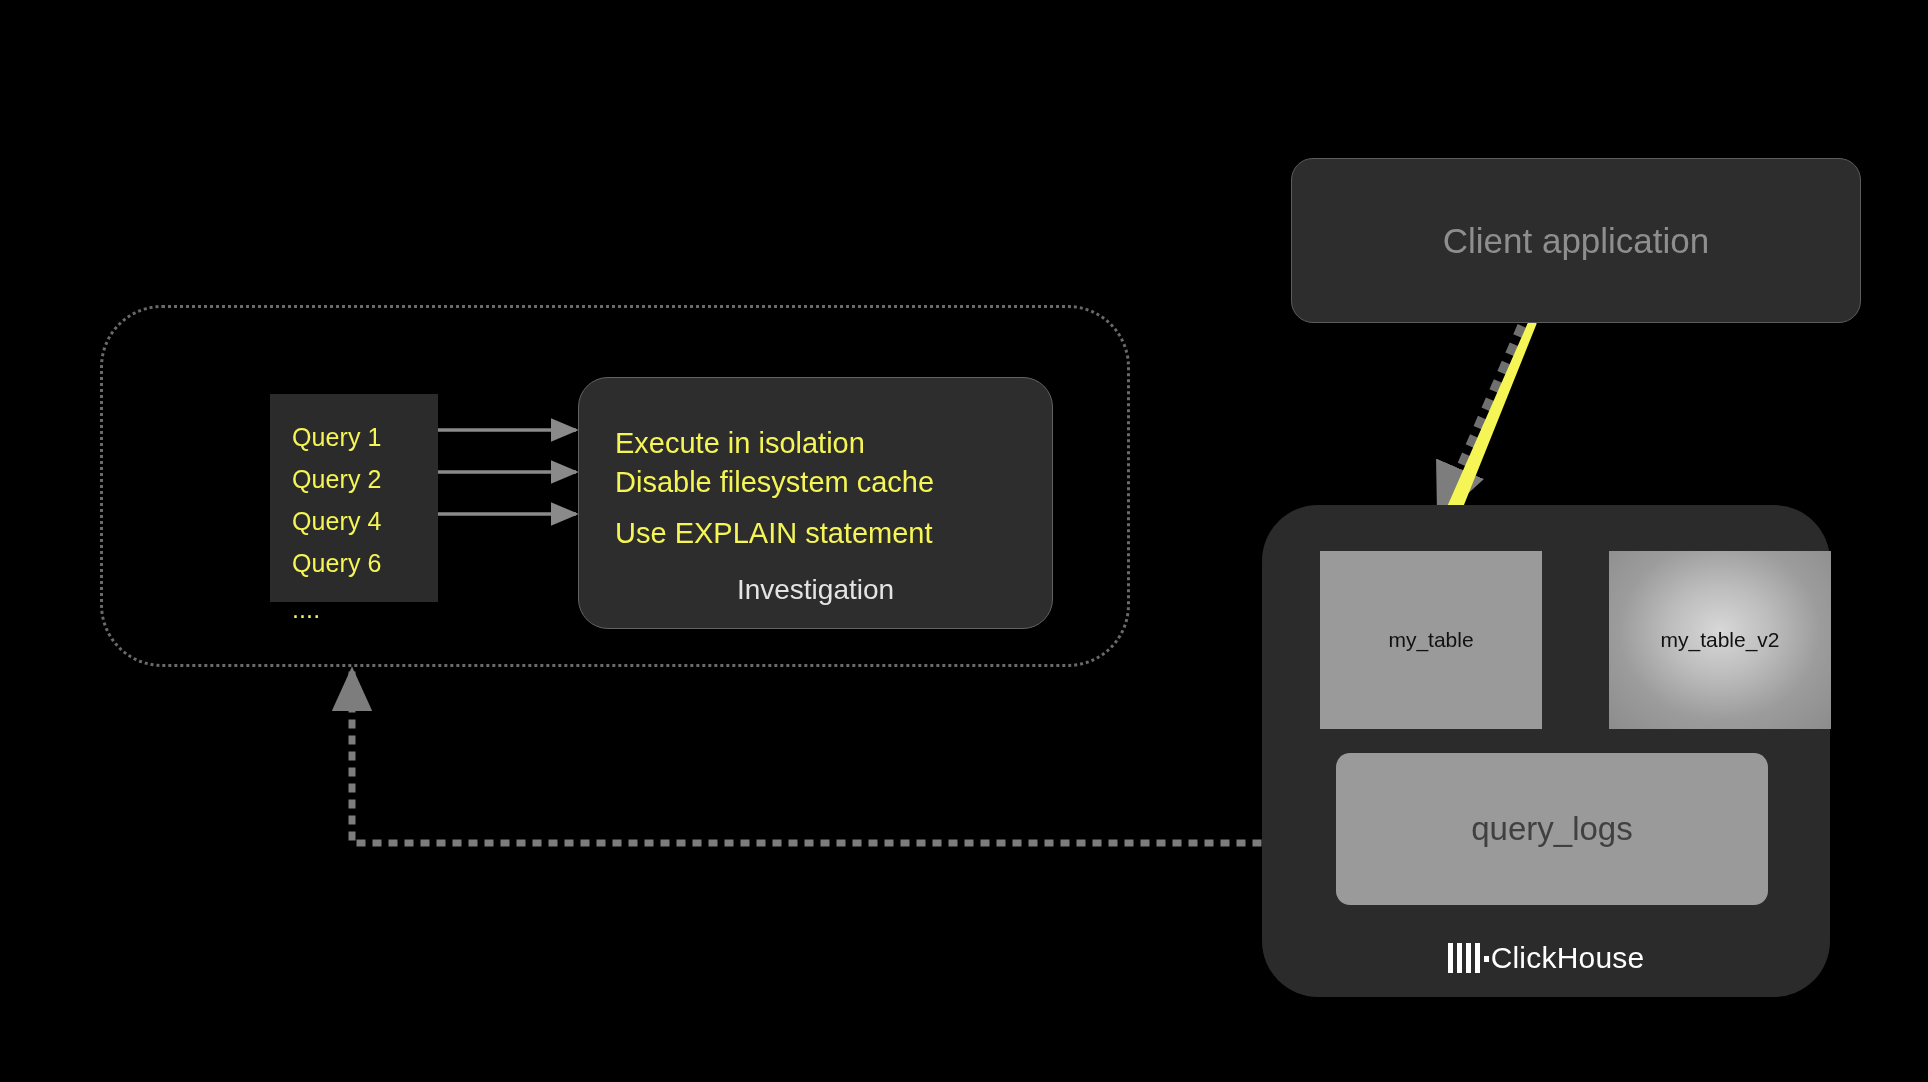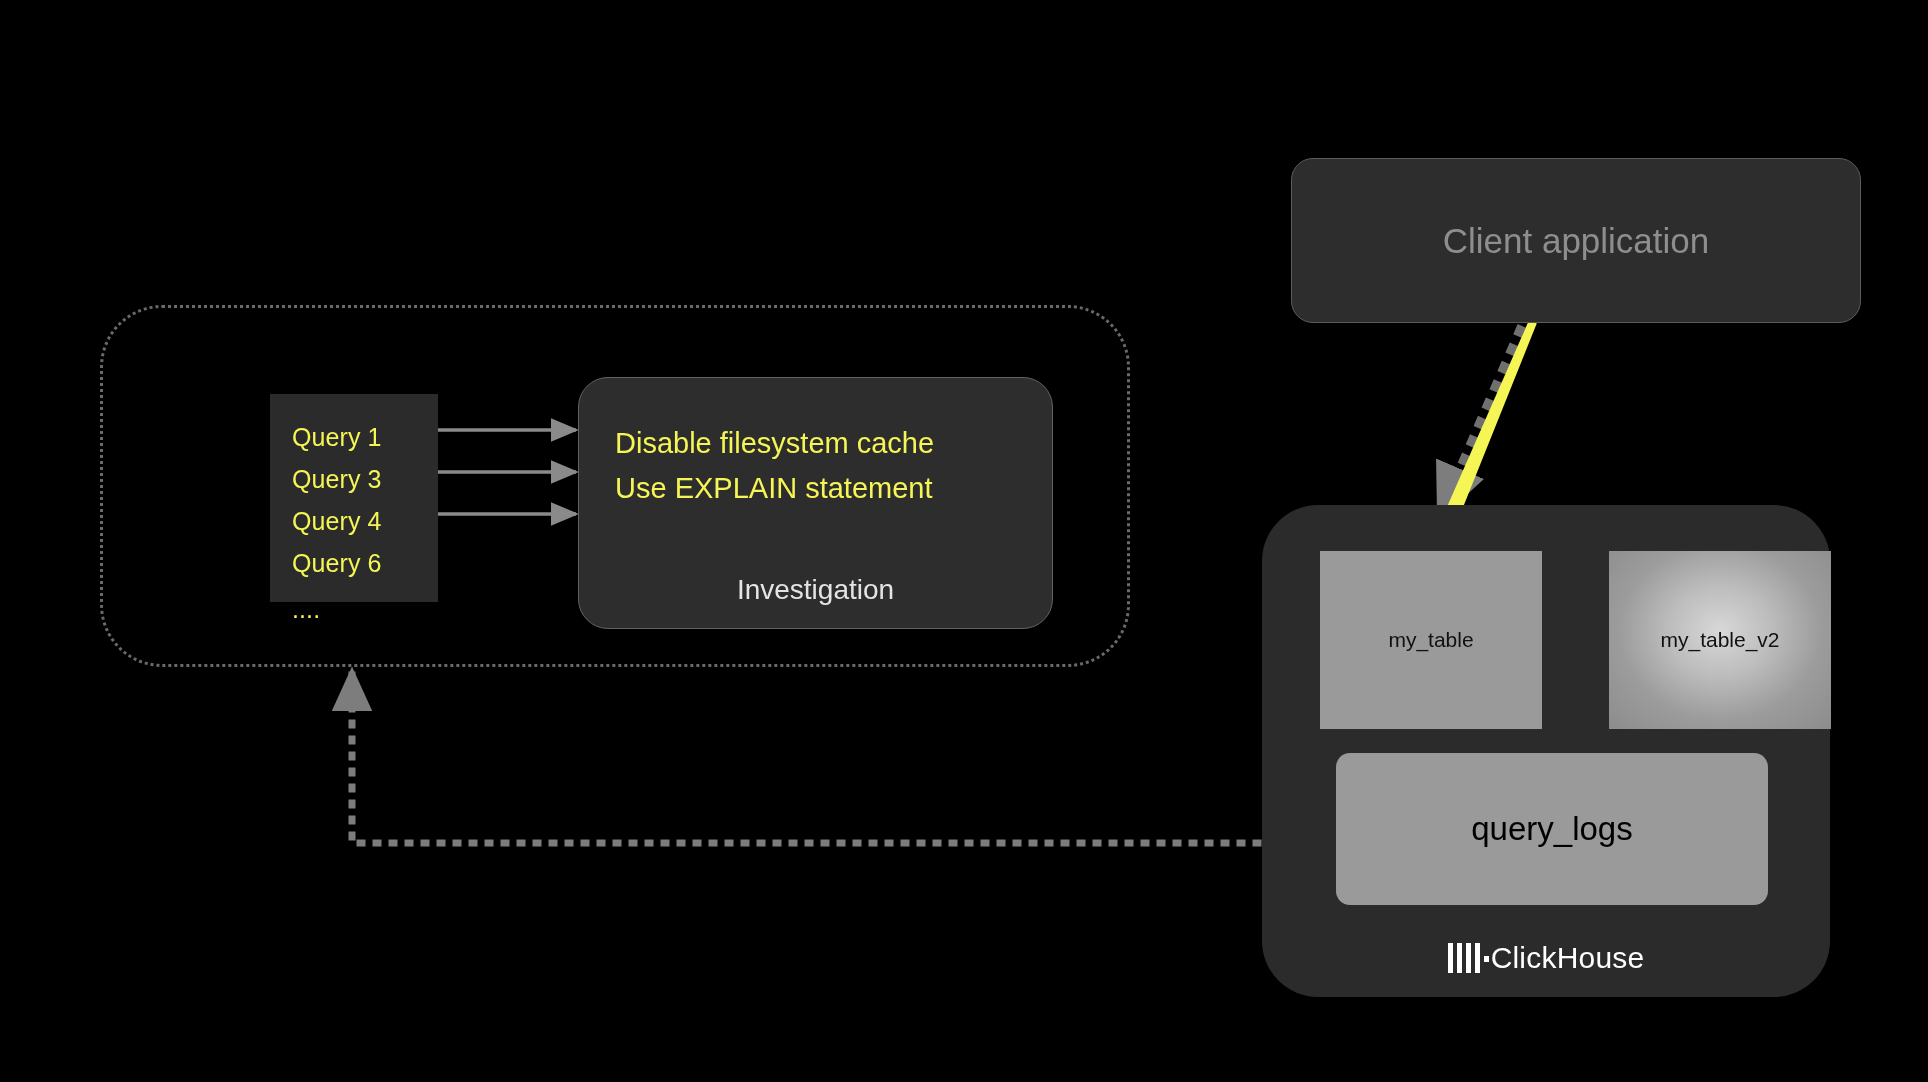--- a/index.html
+++ b/index.html
@@ -70,21 +70,21 @@
     top: 46px;
     width: 420px;
   }
   .inv-line {
     color: #f5f555;
     font-size: 29px;
     line-height: 39px;
     white-space: nowrap;
   }
   .inv-line.gap {
-    margin-top: 6px;
+    margin-top: 12px;
   }
   #investigation-title {
     position: absolute;
     left: 0;
     right: 0;
     bottom: 22px;
     text-align: center;
     color: #e4e4e4;
     font-size: 28px;
   }
@@ -151,21 +151,21 @@
     top: 248px;
     width: 432px;
     height: 152px;
     background: #9a9a9a;
     border-radius: 14px;
     display: flex;
     align-items: center;
     justify-content: center;
   }
   #query-logs-label {
-    color: #000000;
+    color: #404040;
     font-size: 33px;
   }
 
   
   #clickhouse-logo {
     position: absolute;
     left: 0;
     right: 0;
     bottom: 22px;
     display: flex;
@@ -243,28 +243,29 @@
   <svg id="yellow-arrow-layer" style="position:absolute;left:0;top:0;width:1928px;height:1082px;pointer-events:none;" viewBox="0 0 1928 1082" xmlns="http://www.w3.org/2000/svg">
     <line x1="1533" y1="321" x2="1443" y2="526" stroke="#f5f555" stroke-width="8"></line>
     <polygon points="1452,521 1408,518 1452,548 1436,536" fill="#f5f555"></polygon>
     <polygon points="1456,514 1395,513 1452,555" fill="#f5f555"></polygon>
   </svg>
 
   <div id="investigation-region"></div>
 
   <div id="query-list">
     <div class="query-item">Query 1</div>
-    <div class="query-item">Query 3</div>
+    <div class="query-item">Query 2</div>
     <div class="query-item">Query 4</div>
     <div class="query-item">Query 6</div>
     <div class="query-item spacer-before">....</div>
   </div>
 
   <div id="investigation-card">
     <div id="investigation-lines">
+      <div class="inv-line">Execute in isolation</div>
       <div class="inv-line">Disable filesystem cache</div>
       <div class="inv-line gap">Use EXPLAIN statement</div>
     </div>
     <div id="investigation-title">Investigation</div>
   </div>
 
   <div id="client-application">
     <span id="client-application-label">Client application</span>
   </div>
 

